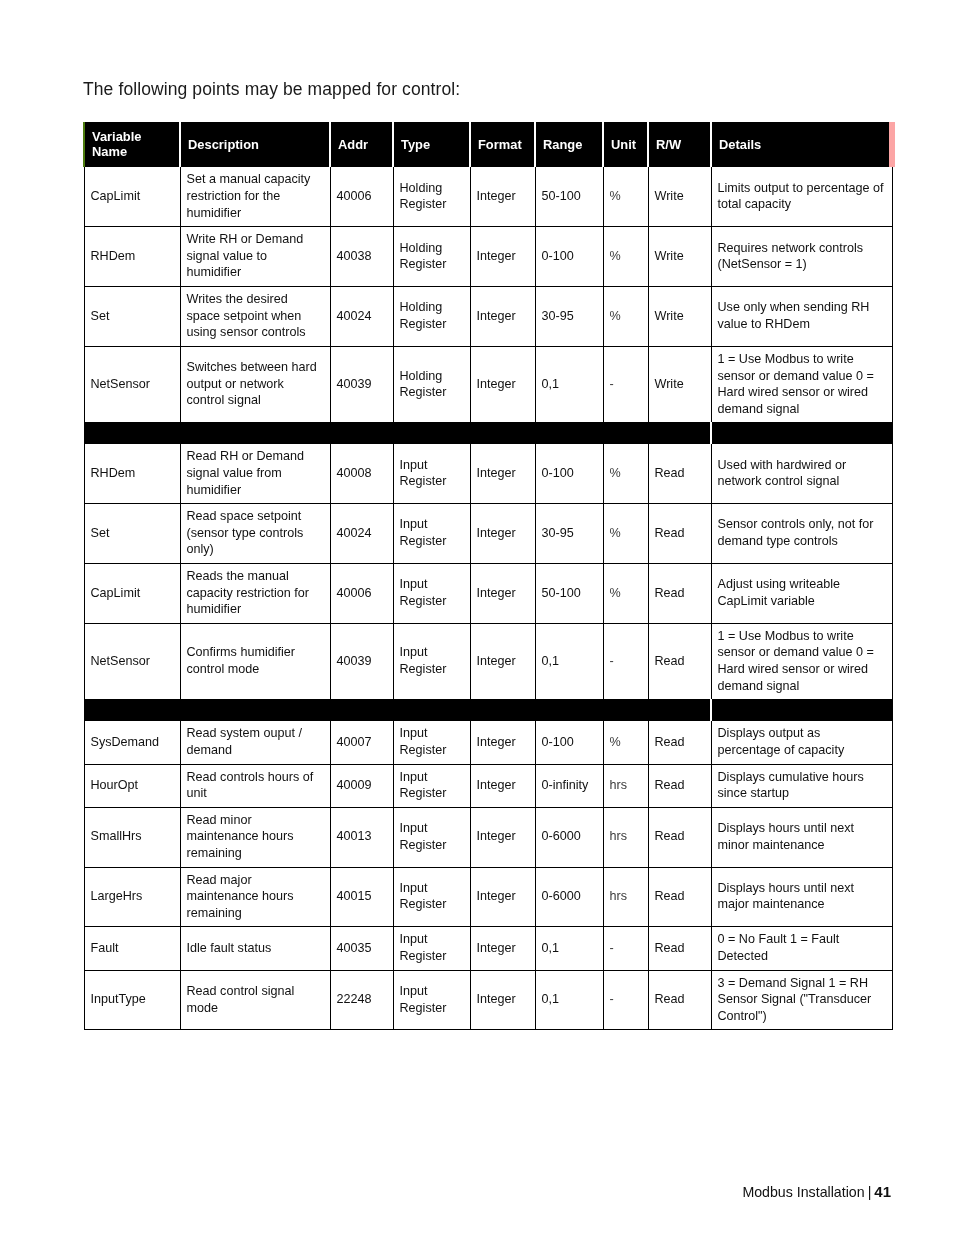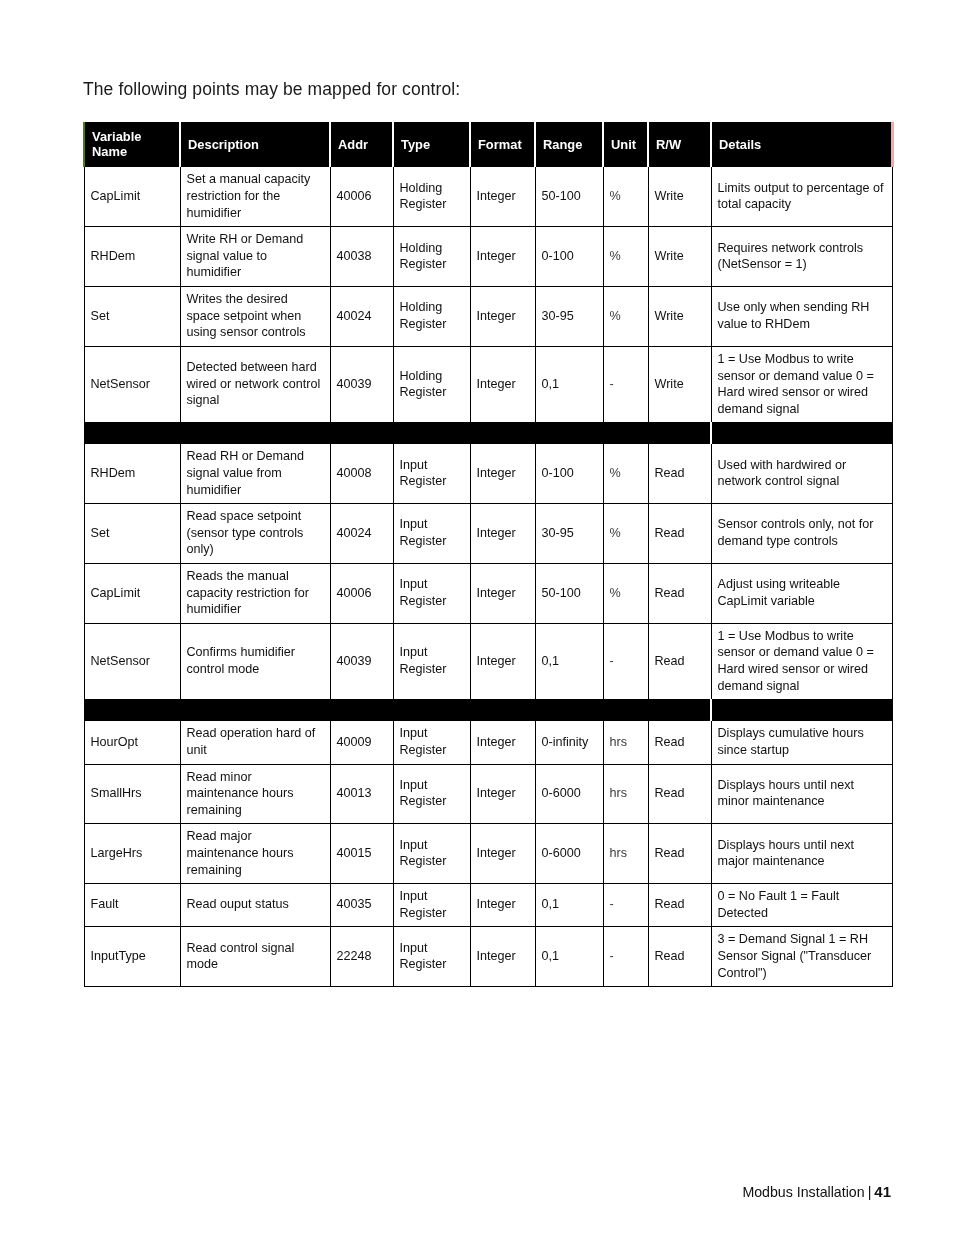--- a/index.html
+++ b/index.html
@@ -58,21 +58,21 @@
     border-left: 2px solid #ffffff;
     border-right: none;
     padding: 6px 7px 7px 7px;
     vertical-align: middle;
     line-height: 1.18;
   }
   thead tr.hdr th:first-child {
     border-left: 2px solid #4d7c0f;
   }
   thead tr.hdr th:last-child {
-    border-right: 3px solid #fca5a5;
+    border-right: 6px solid #fca5a5;
   }
   
   tr.sep td {
     background: #000000;
     border-left: 1px solid #000000;
     border-right: 1px solid #000000;
     border-top: 1px solid #000000;
     border-bottom: 1px solid #000000;
     height: 20px;
     padding: 0;
@@ -175,21 +175,21 @@
           <td class="cell-center">40024</td>
           <td>Holding Register</td>
           <td class="cell-center">Integer</td>
           <td class="cell-center">30-95</td>
           <td class="cell-center cell-unit">%</td>
           <td class="cell-center">Write</td>
           <td>Use only when sending RH value to RHDem</td>
         </tr>
         <tr>
           <td class="cell-var cell-center">NetSensor</td>
-          <td>Detected between hard wired or network control signal</td>
+          <td>Switches between hard output or network control signal</td>
           <td class="cell-center">40039</td>
           <td>Holding Register</td>
           <td class="cell-center">Integer</td>
           <td class="cell-center">0,1</td>
           <td class="cell-center cell-unit">-</td>
           <td class="cell-center">Write</td>
           <td>1 = Use Modbus to write sensor or demand value 0 = Hard wired sensor or wired demand signal</td>
         </tr>
         <tr class="sep">
           <td colspan="8"></td>
@@ -237,22 +237,33 @@
           <td class="cell-center">0,1</td>
           <td class="cell-center cell-unit">-</td>
           <td class="cell-center">Read</td>
           <td>1 = Use Modbus to write sensor or demand value 0 = Hard wired sensor or wired demand signal</td>
         </tr>
         <tr class="sep">
           <td colspan="8"></td>
           <td class="sep-details"></td>
         </tr>
         <tr>
+          <td class="cell-var cell-center">SysDemand</td>
+          <td>Read system ouput / demand</td>
+          <td class="cell-center">40007</td>
+          <td>Input Register</td>
+          <td class="cell-center">Integer</td>
+          <td class="cell-center">0-100</td>
+          <td class="cell-center cell-unit">%</td>
+          <td class="cell-center">Read</td>
+          <td>Displays output as percentage of capacity</td>
+        </tr>
+        <tr>
           <td class="cell-var cell-center">HourOpt</td>
-          <td>Read operation hard of unit</td>
+          <td>Read controls hours of unit</td>
           <td class="cell-center">40009</td>
           <td>Input Register</td>
           <td class="cell-center">Integer</td>
           <td class="cell-center">0-infinity</td>
           <td class="cell-center cell-unit">hrs</td>
           <td class="cell-center">Read</td>
           <td>Displays cumulative hours since startup</td>
         </tr>
         <tr>
           <td class="cell-var cell-center">SmallHrs</td>
@@ -271,21 +282,21 @@
           <td class="cell-center">40015</td>
           <td>Input Register</td>
           <td class="cell-center">Integer</td>
           <td class="cell-center">0-6000</td>
           <td class="cell-center cell-unit">hrs</td>
           <td class="cell-center">Read</td>
           <td>Displays hours until next major maintenance</td>
         </tr>
         <tr>
           <td class="cell-var cell-center">Fault</td>
-          <td>Read ouput status</td>
+          <td>Idle fault status</td>
           <td class="cell-center">40035</td>
           <td>Input Register</td>
           <td class="cell-center">Integer</td>
           <td class="cell-center">0,1</td>
           <td class="cell-center cell-unit">-</td>
           <td class="cell-center">Read</td>
           <td>0 = No Fault 1 = Fault Detected</td>
         </tr>
         <tr>
           <td class="cell-var cell-center">InputType</td>

